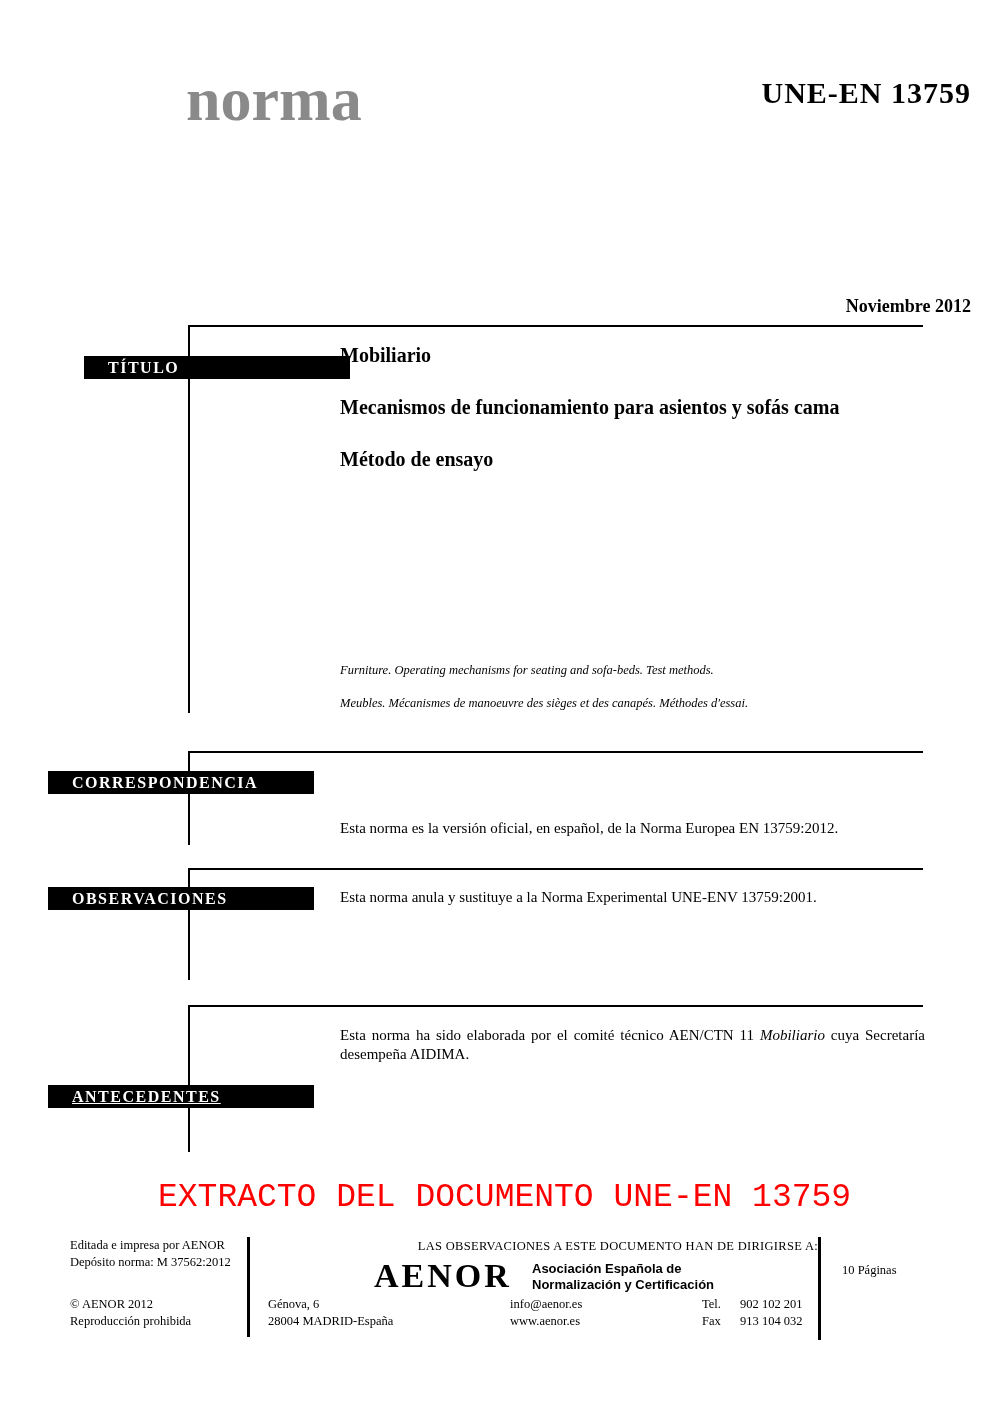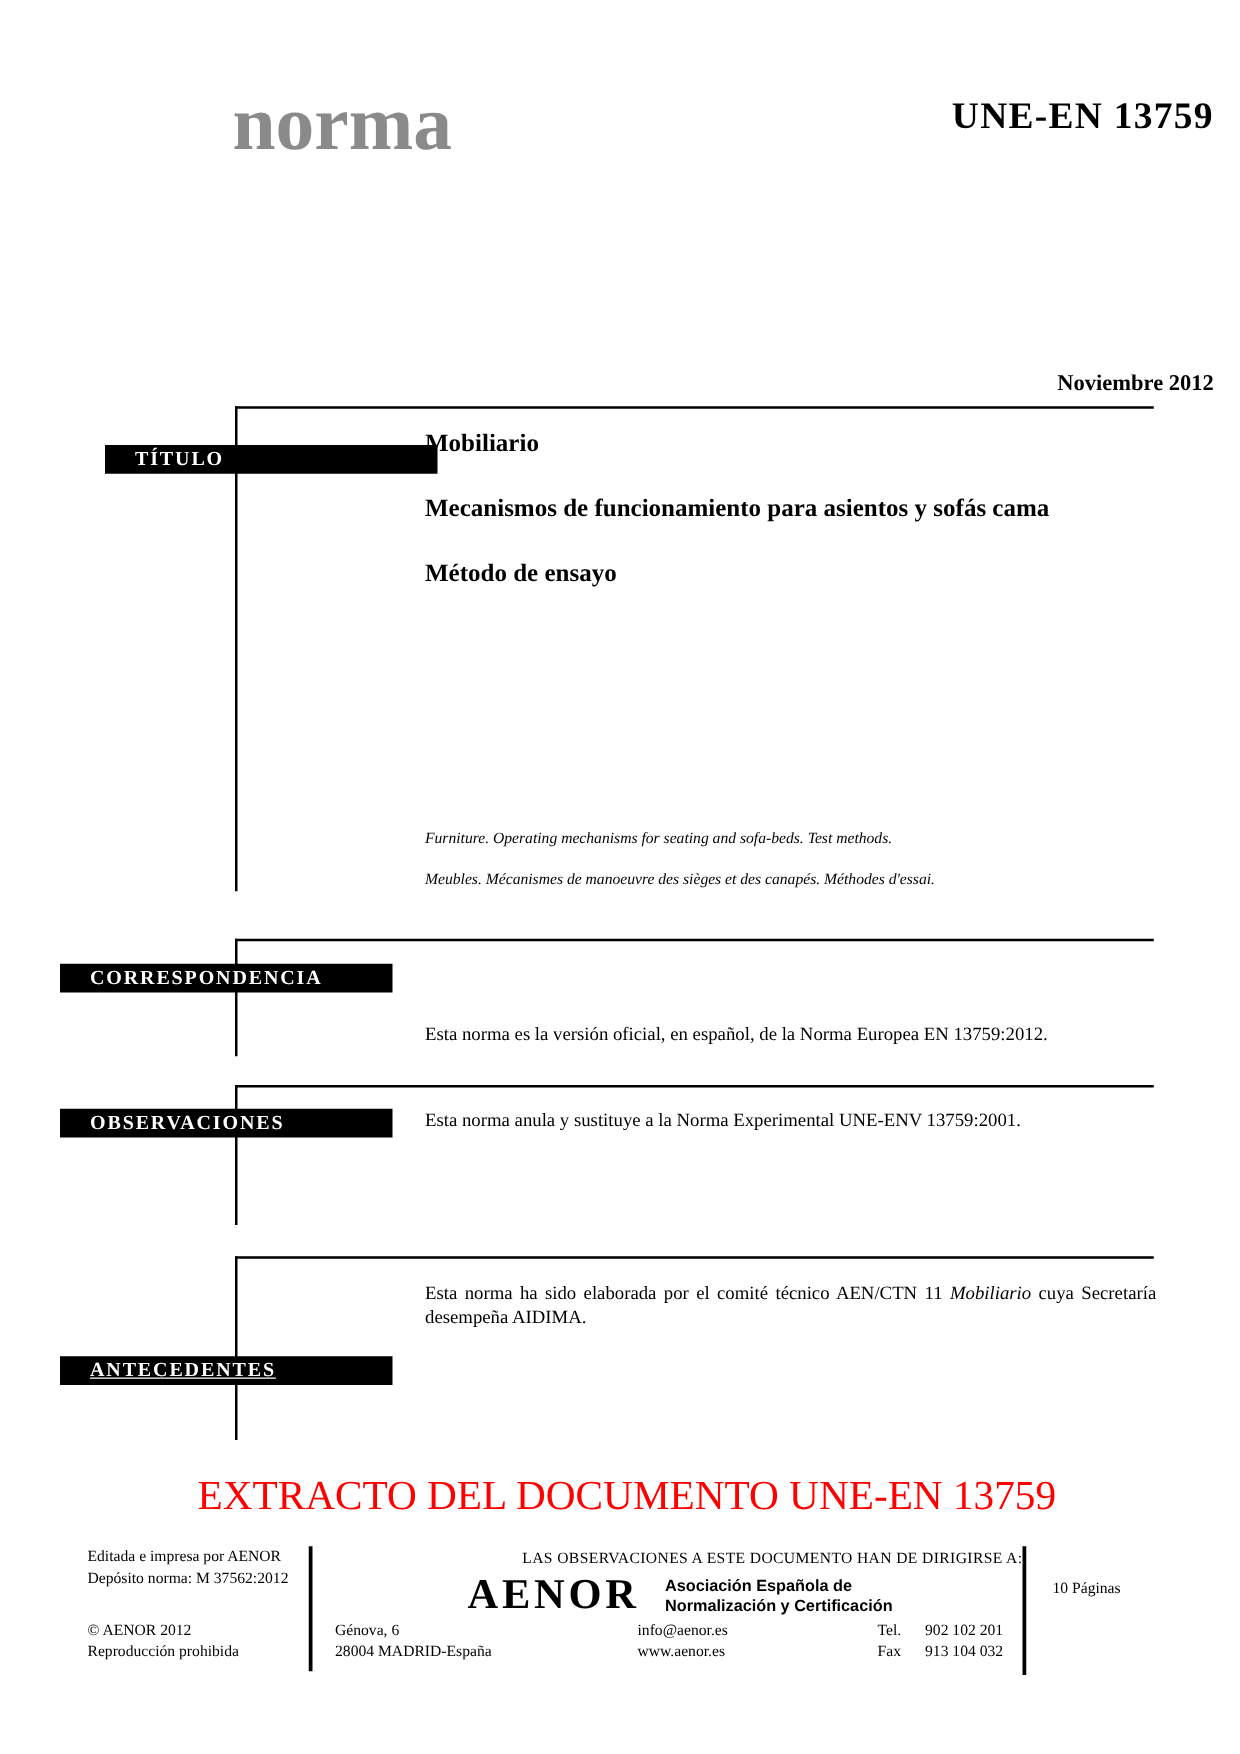--- a/index.html
+++ b/index.html
@@ -39,21 +39,21 @@
     display:flex;align-items:center;padding-left:24px;box-sizing:border-box;
   }
   .content{left:340px;width:585px;font-size:15px;line-height:19px;}
   .title-line{left:340px;width:585px;font-size:20px;font-weight:700;}
   .lang-line{left:340px;width:585px;font-size:12.5px;font-style:italic;}
   .just{text-align:justify;}
 
   
   .extracto{
     left:158px;top:1179px;width:664px;
-    font-family:Liberation Serif, serif;
+    font-family:Liberation Mono, monospace;
     font-size:33px;text-align:center;white-space:nowrap;
   }
 
   
   .vdiv{width:3px;background:#000;}
   .f-sm{font-size:12.5px;line-height:17px;}
   .f-notice{left:250px;width:568px;top:1239px;font-size:12.5px;text-align:right;letter-spacing:0.3px;}
   .f-logo{left:374px;top:1257px;font-size:34px;font-weight:700;letter-spacing:3px;}
   .f-org{
     left:532px;top:1261px;

